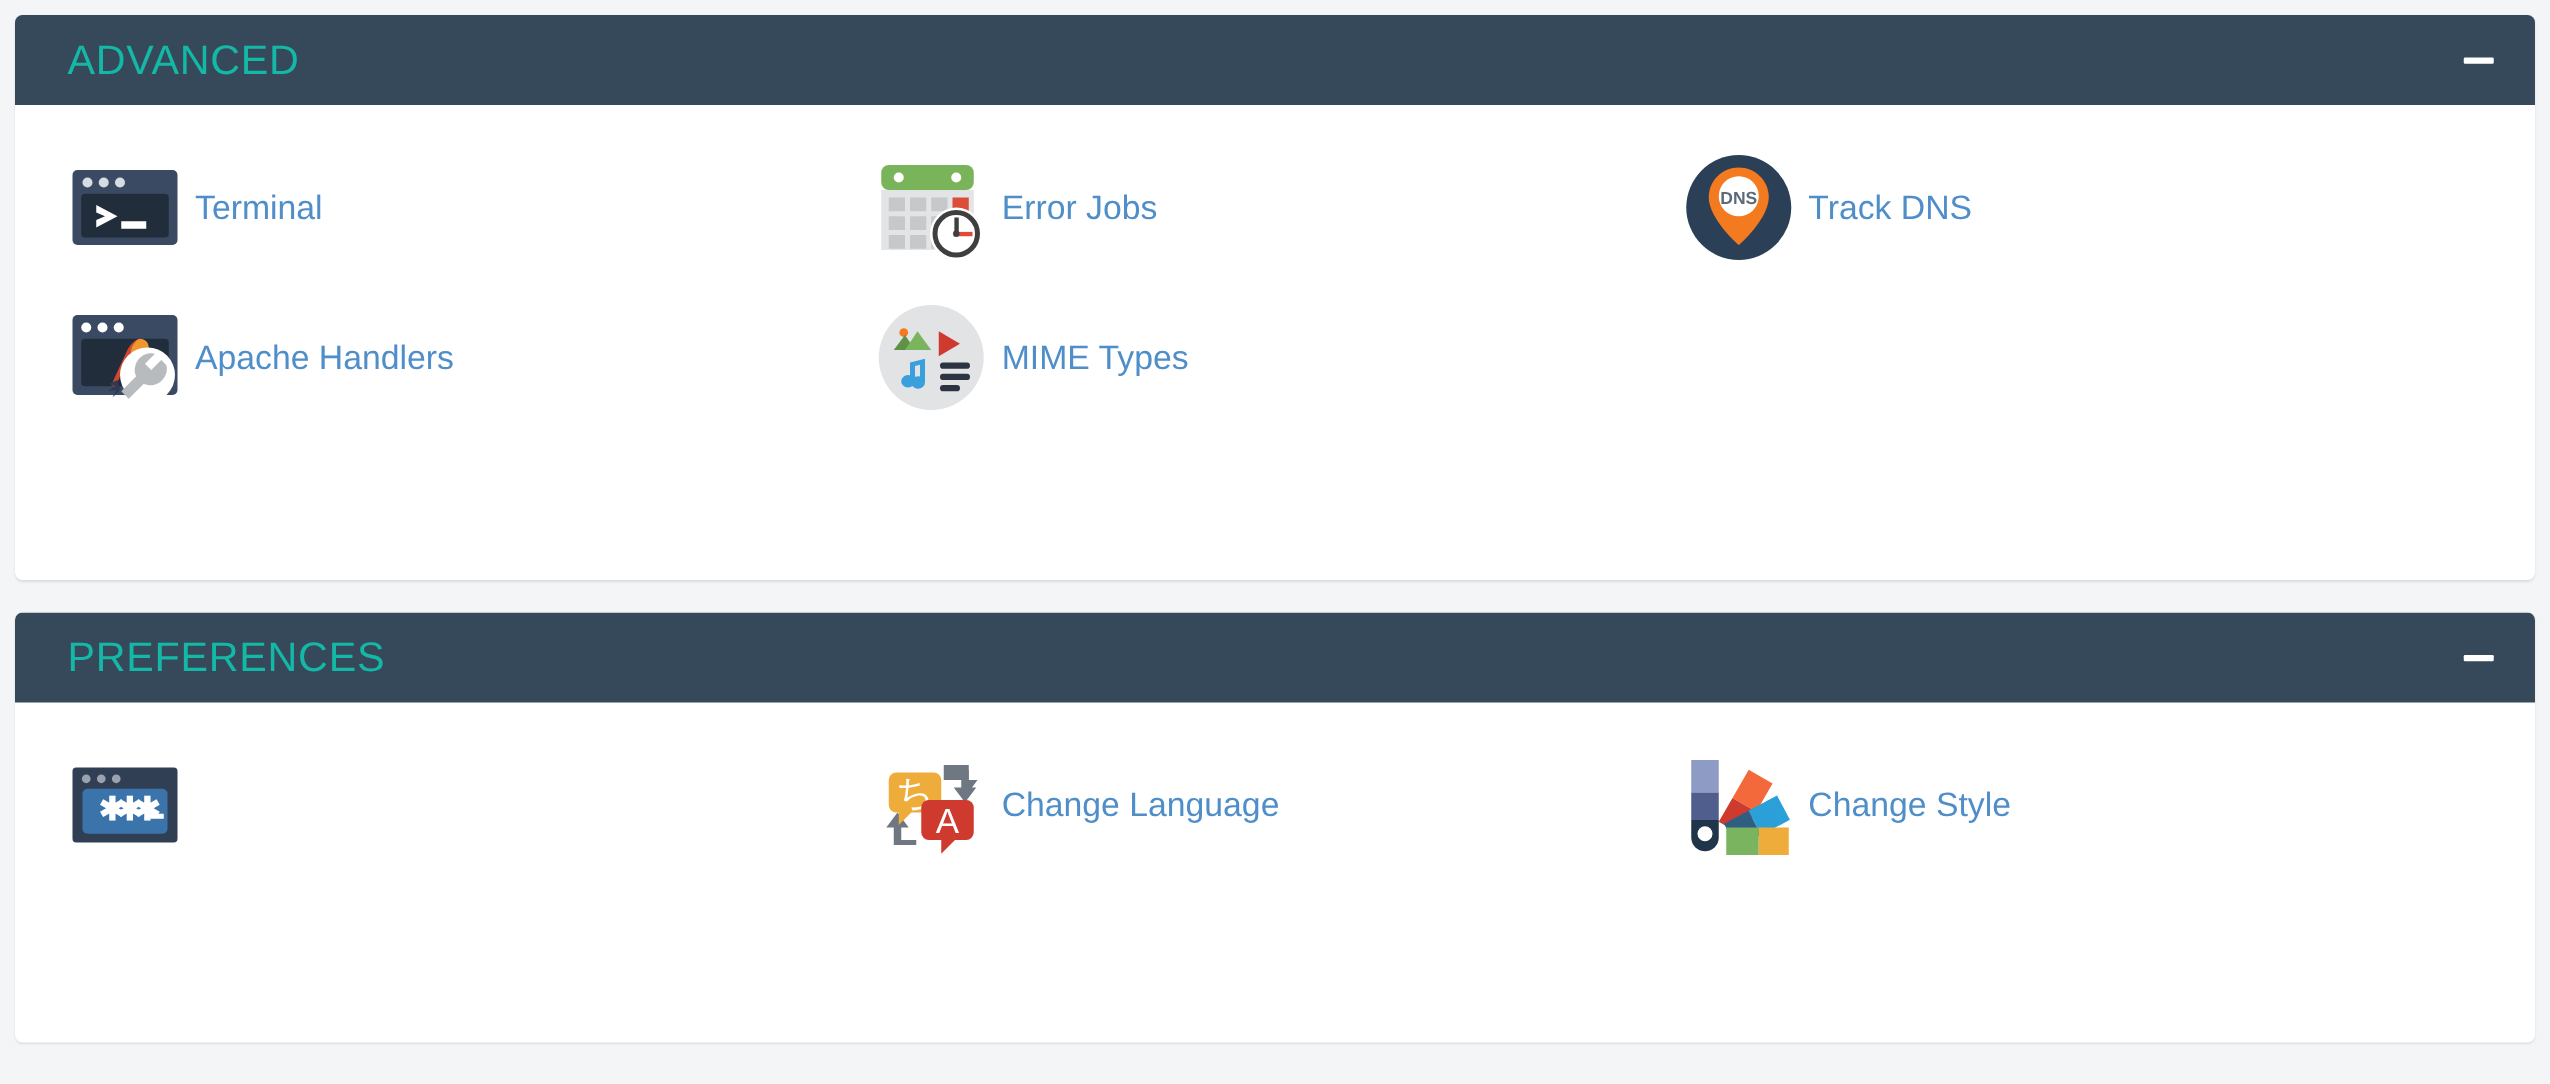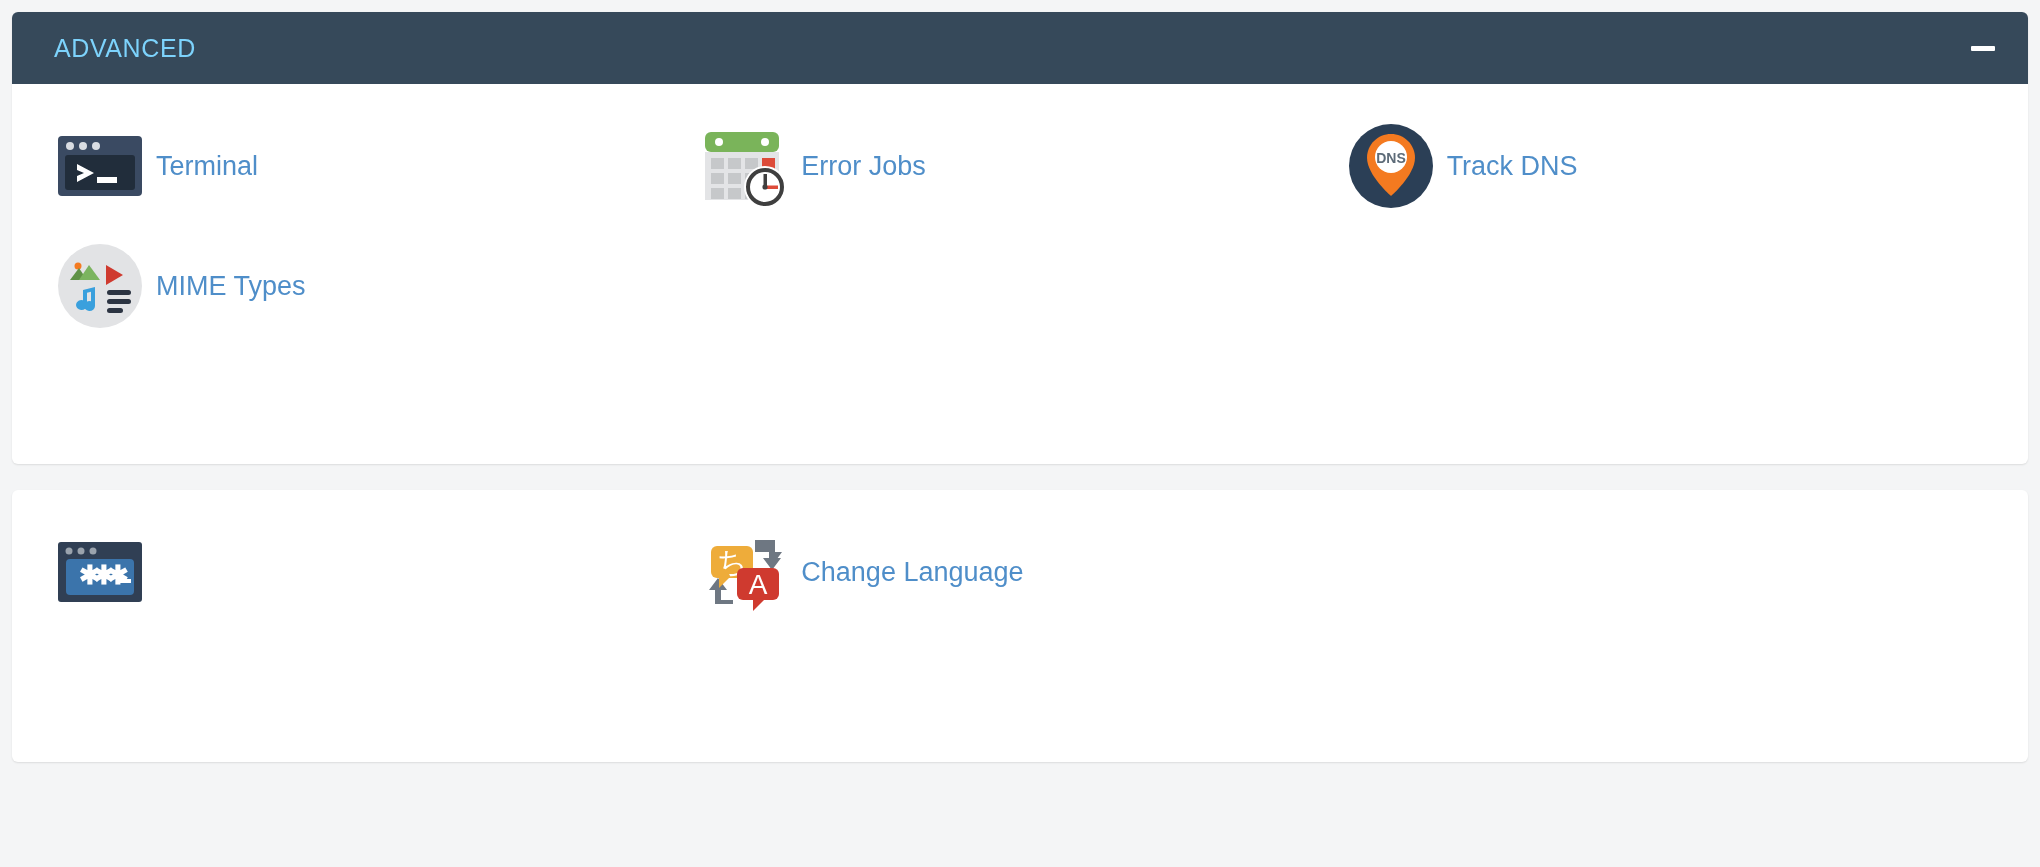--- a/index.html
+++ b/index.html
@@ -28,22 +28,22 @@
   }
   .panel-header {
     background: #36495a;
     height: 72px;
     display: flex;
     align-items: center;
     justify-content: space-between;
     padding: 0 30px 0 42px;
   }
   .panel-title {
-    color: #7dd3fc;
-    font-size: 25px;
+    color: #14b8a6;
+    font-size: 33px;
     letter-spacing: 0.6px;
     font-weight: 400;
     font-family: "Liberation Sans", sans-serif;
   }
   .collapse-btn {
     width: 30px; height: 30px;
     display: flex; align-items: center; justify-content: center;
     cursor: pointer;
   }
   .collapse-btn .bar {
@@ -146,20 +146,37 @@
             <path d="M48 16 c-13.2 0-24 10.6-24 23.7 0 17.5 24 38.3 24 38.3 s24-20.8 24-38.3 C72 26.6 61.2 16 48 16 z" fill="#f47a20"></path>
             <circle cx="48" cy="39" r="16" fill="#ffffff"></circle>
             <text x="48" y="45" text-anchor="middle" font-family="Liberation Sans, sans-serif" font-size="14" font-weight="bold" fill="#5d6b78">DNS</text>
           </svg>
         </span>
         <span class="item-label">Track DNS</span>
       </a>
 
 
 
+      <a class="item">
+        <span class="item-icon">
+          <svg width="96" height="96" viewBox="0 0 96 96">
+            <rect x="6" y="14" width="84" height="64" rx="4" fill="#3a4a62"></rect>
+            <circle cx="17" cy="24" r="4" fill="#ffffff"></circle>
+            <circle cx="30" cy="24" r="4" fill="#ffffff"></circle>
+            <circle cx="43" cy="24" r="4" fill="#ffffff"></circle>
+            <rect x="13" y="33" width="70" height="38" rx="3" fill="#212d3b"></rect>
+            <path d="M60 33 c-5 1-9 6-11 11 l-12 26 3 2 12-26 c3-6 6-10 8-13 z" fill="#d0492f"></path>
+            <path d="M60 33 c4 0 7 3 7 7 0 4-3 7-7 8 -3 1-6 0-7-2 -1-3 1-8 3-10 1-2 3-3 4-3 z" fill="#f0962e"></path>
+            <path d="M42 66 l-7 3 5 2 -6 4 7-1 -3 6 6-6 z" fill="#2c3a58"></path>
+            <circle cx="66" cy="62" r="22" fill="#ffffff"></circle>
+            <path d="M77 50 l-8 8 -5 -5 8 -8 c-7 -2 -15 3 -16 11 -1 4 1 7 1 7 l-12 12 6 6 12 -12 c0 0 4 2 8 1 8 -2 12 -10 10 -16 z" fill="#b7bbbd"></path>
+          </svg>
+        </span>
+        <span class="item-label">Apache Handlers</span>
+      </a>
 
       <a class="item">
         <span class="item-icon">
           <svg width="96" height="96" viewBox="0 0 96 96">
             <circle cx="48" cy="48" r="42" fill="#e2e3e5"></circle>
             <circle cx="26" cy="28" r="3.5" fill="#f47a20"></circle>
             <path d="M18 42 l9 -12 8 12 z" fill="#5f9246"></path>
             <path d="M27 42 l10 -15 11 15 z" fill="#7bb45f"></path>
             <path d="M54 27 l17 10 -17 10 z" fill="#cf3a2f"></path>
             <path d="M31 52 l12 -3 v19 a5.5 5 0 1 1 -4 -4.8 v-9.5 l-4 1 v12.3 a5.5 5 0 1 1 -4 -4.8 z" fill="#3aa0dd"></path>
@@ -168,20 +185,26 @@
             <rect x="55" y="70" width="16" height="5" rx="2.5" fill="#2c3442"></rect>
           </svg>
         </span>
         <span class="item-label">MIME Types</span>
       </a>
 
     </div>
   </section>
 
   <section class="panel panel-prefs">
+    <div class="panel-header">
+      <span class="panel-title">PREFERENCES</span>
+      <span class="collapse-btn">
+          <span class="bar"></span>
+        </span>
+    </div>
     <div class="panel-body">
 
       <a class="item">
         <span class="item-icon">
           <svg width="96" height="96" viewBox="0 0 96 96">
             <rect x="6" y="18" width="84" height="60" rx="3" fill="#303f54"></rect>
             <circle cx="17" cy="27" r="3.5" fill="#9aa3ad"></circle>
             <circle cx="29" cy="27" r="3.5" fill="#9aa3ad"></circle>
             <circle cx="41" cy="27" r="3.5" fill="#9aa3ad"></circle>
             <rect x="14" y="35" width="68" height="36" rx="4" fill="#3b74ab"></rect>
@@ -203,19 +226,40 @@
             <path d="M22 52 l0 12 11 -11 z" fill="#eeac3a"></path>
             <text x="35" y="48" text-anchor="middle" font-family="Liberation Sans, sans-serif" font-size="30" fill="#ffffff">ち</text>
             <rect x="40" y="44" width="42" height="32" rx="6" fill="#cf3a2f"></rect>
             <path d="M56 74 l0 13 12 -12 z" fill="#cf3a2f"></path>
             <text x="61" y="70" text-anchor="middle" font-family="Liberation Sans, sans-serif" font-size="28" fill="#ffffff">A</text>
           </svg>
         </span>
         <span class="item-label">Change Language</span>
       </a>
 
+      <a class="item">
+        <span class="item-icon">
+          <svg width="96" height="96" viewBox="0 0 96 96">
+            <rect x="10" y="12" width="22" height="26" fill="#8e9bc4"></rect>
+            <rect x="10" y="38" width="22" height="22" fill="#4f5e8c"></rect>
+            <path d="M10 60 h22 v14 a11 11 0 0 1 -22 0 z" fill="#20344a"></path>
+            <circle cx="21" cy="71" r="6" fill="#ffffff"></circle>
+            <g transform="rotate(30 34 58)">
+              <rect x="34" y="14" width="22" height="26" fill="#f4693b"></rect>
+              <rect x="34" y="40" width="22" height="22" fill="#cf3a2f"></rect>
+            </g>
+            <g transform="rotate(62 38 62)">
+              <rect x="38" y="16" width="22" height="26" fill="#2ba0d8"></rect>
+              <rect x="38" y="42" width="22" height="22" fill="#2e5f83"></rect>
+            </g>
+            <rect x="38" y="66" width="26" height="22" fill="#7bb45f"></rect>
+            <rect x="64" y="66" width="24" height="22" fill="#eeac3a"></rect>
+          </svg>
+        </span>
+        <span class="item-label">Change Style</span>
+      </a>
 
 
 
     </div>
   </section>
 
 </div>
 
 </body></html>

